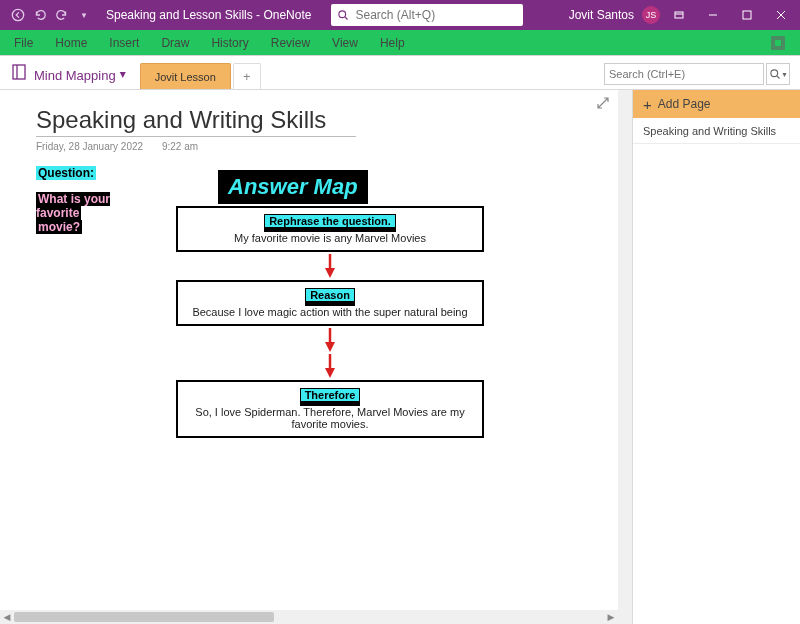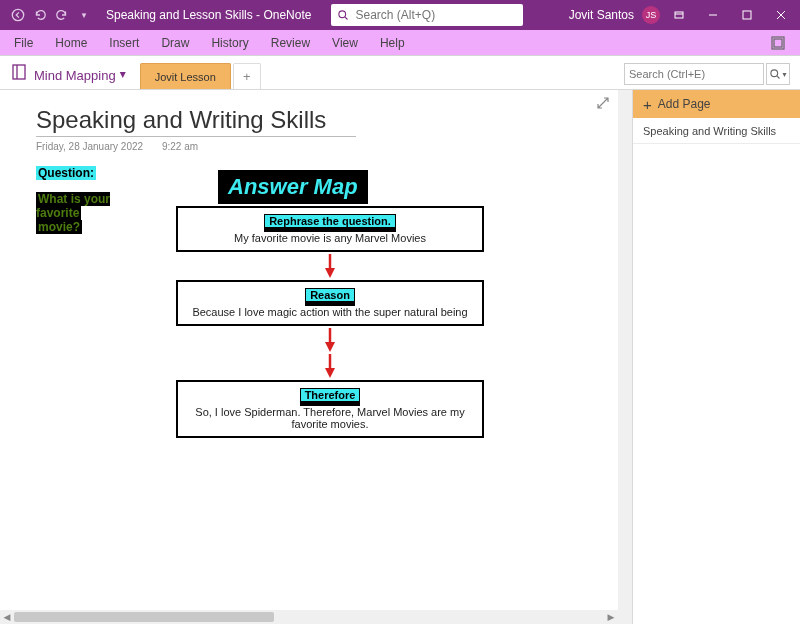--- a/index.html
+++ b/index.html
@@ -14,49 +14,49 @@
   .search-box { margin-left: 14px; width: 192px; height: 22px; background: #fff; border-radius: 2px; display: flex; align-items: center; padding: 0 6px; }
   .search-box svg { width: 12px; height: 12px; margin-right: 6px; color: #7d2c83; }
   .search-box input { border: none; outline: none; font-size: 12px; flex: 1; color: #888; background: transparent; }
   .tb-right { margin-left: auto; display: flex; align-items: center; gap: 4px; padding-right: 4px; }
   .user-name { font-size: 12px; margin-right: 4px; }
   .avatar { width: 18px; height: 18px; border-radius: 50%; background: #b83280; color: #fff; font-size: 9px; display: flex; align-items: center; justify-content: center; }
   .win-btn { width: 30px; height: 30px; display: flex; align-items: center; justify-content: center; color: #fff; }
   .win-btn svg { width: 10px; height: 10px; }
 
   
-  .ribbon { height: 26px; background: #f0abfc; border-bottom: 1px solid #d4d4d4; display: flex; align-items: center; padding: 0 14px; }
+  .ribbon { height: 26px; background: #22c55e; border-bottom: 1px solid #d4d4d4; display: flex; align-items: center; padding: 0 14px; }
   .ribbon-tab { font-size: 12px; color: #444; margin-right: 22px; cursor: pointer; }
   .ribbon-right { margin-left: auto; display: flex; align-items: center; }
 
   
   .secbar { height: 34px; background: #fff; border-bottom: 1px solid #d9d9d9; display: flex; align-items: flex-end; padding: 0 10px; }
   .nb-icon { width: 18px; height: 18px; margin-right: 6px; margin-bottom: 8px; }
   .nb-name { font-size: 13px; color: #7d2c83; margin-bottom: 6px; margin-right: 4px; }
   .nb-chev { color: #7d2c83; margin-bottom: 8px; margin-right: 14px; }
   .section-tab { height: 26px; background: #f3b562; border-radius: 2px 2px 0 0; padding: 0 14px; display: flex; align-items: center; font-size: 11px; color: #333; border: 1px solid #e0a04f; border-bottom: none; }
   .add-section { height: 26px; width: 28px; border: 1px solid #ddd; border-bottom: none; border-radius: 2px 2px 0 0; display: flex; align-items: center; justify-content: center; color: #888; margin-left: 2px; font-size: 13px; }
-  .secbar-search { margin-left: auto; margin-bottom: 4px; width: 140px; height: 22px; border: 1px solid #ccc; display: flex; align-items: center; padding: 0 4px; }
+  .secbar-search { margin-left: auto; margin-bottom: 4px; width: 160px; height: 22px; border: 1px solid #ccc; display: flex; align-items: center; padding: 0 4px; }
   .secbar-search input { border: none; outline: none; font-size: 11px; flex: 1; color: #888; background: transparent; }
   .secbar-search-btn { width: 24px; height: 22px; border: 1px solid #ccc; display: flex; align-items: center; justify-content: center; margin-left: 2px; margin-bottom: 4px; }
 
   
   .content { display: flex; height: calc(624px - 30px - 26px - 34px); justify-content: space-between; }
   .canvas-wrap { flex: 1; position: relative; background: #fff; overflow: hidden; }
   .expand-icon { position: absolute; top: 6px; right: 8px; color: #888; }
 
   .page-title-area { padding: 16px 0 0 36px; }
   .page-title-txt { font-size: 24px; color: #333; font-weight: 300; }
   .page-title-rule { border-bottom: 1px solid #bbb; width: 320px; margin-top: 2px; }
   .page-meta { font-size: 10px; color: #888; margin-top: 4px; }
   .page-meta span + span { margin-left: 16px; }
 
   .note-body { position: relative; margin-top: 14px; }
   .hl-cyan { background: #3ceaf0; font-weight: bold; font-size: 12px; padding: 0 2px; }
-  .hl-black { background: #000; color: #4d7c0f; font-weight: bold; font-size: 12px; padding: 0 2px; }
+  .hl-black { background: #000; color: #f9a8d4; font-weight: bold; font-size: 12px; padding: 0 2px; }
   .q-label { position: absolute; left: 36px; top: 0; }
   .q-text { position: absolute; left: 36px; top: 26px; max-width: 120px; }
   .answer-map-title { position: absolute; left: 218px; top: 4px; background: #000; padding: 4px 10px; }
   .answer-map-title span { color: #3ceaf0; font-size: 22px; font-weight: bold; font-style: italic; }
 
   .flow { position: absolute; left: 176px; top: 40px; width: 308px; }
   .box { border: 2px solid #000; text-align: center; padding: 6px 10px; font-size: 11px; margin-bottom: 0; }
   .box-h { display: inline-block; background: #3ceaf0; color: #000; font-weight: bold; padding: 0 4px; margin-bottom: 4px; }
   .box-wrap-h { background: #000; display: inline-block; padding: 1px; }
   .box-t { font-size: 11px; color: #222; }

